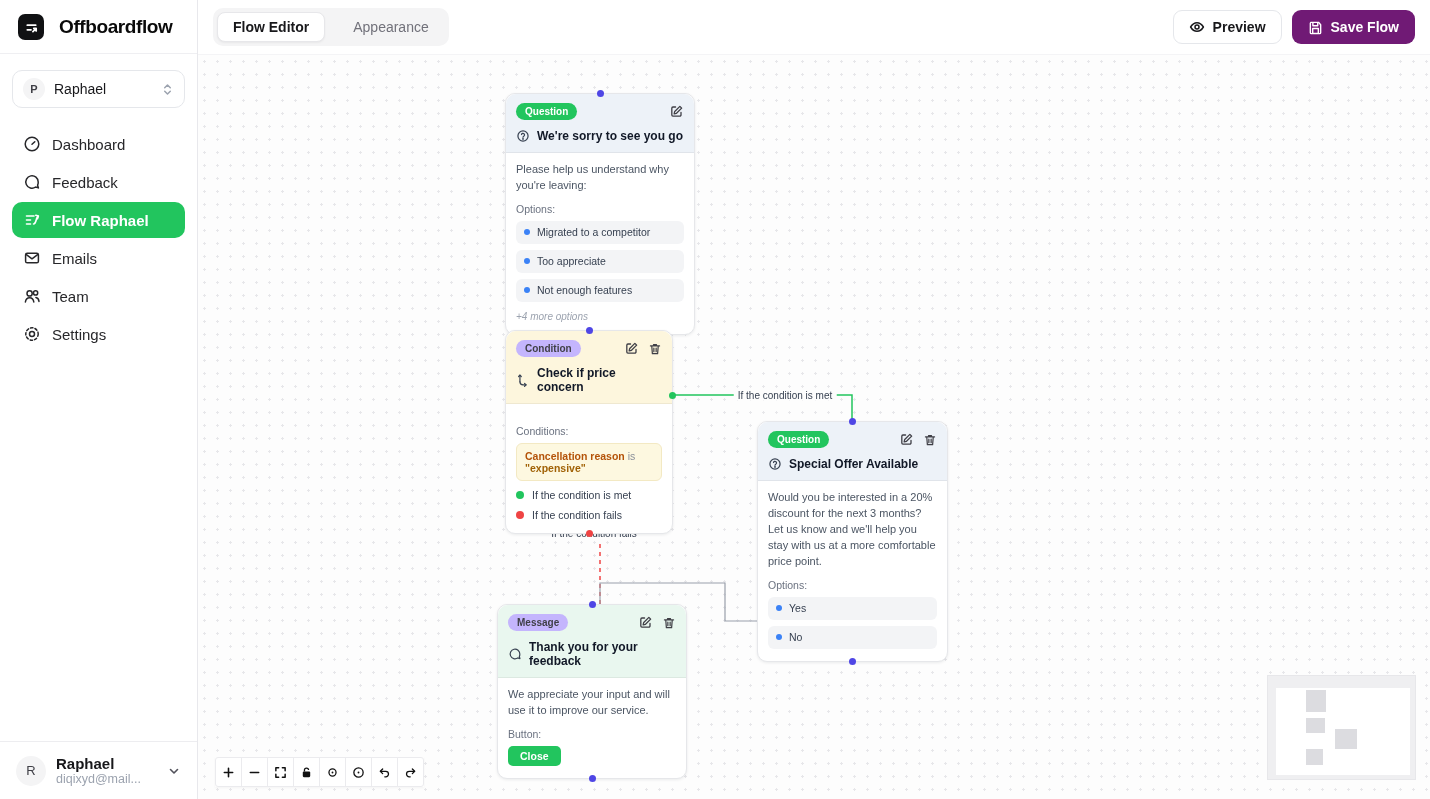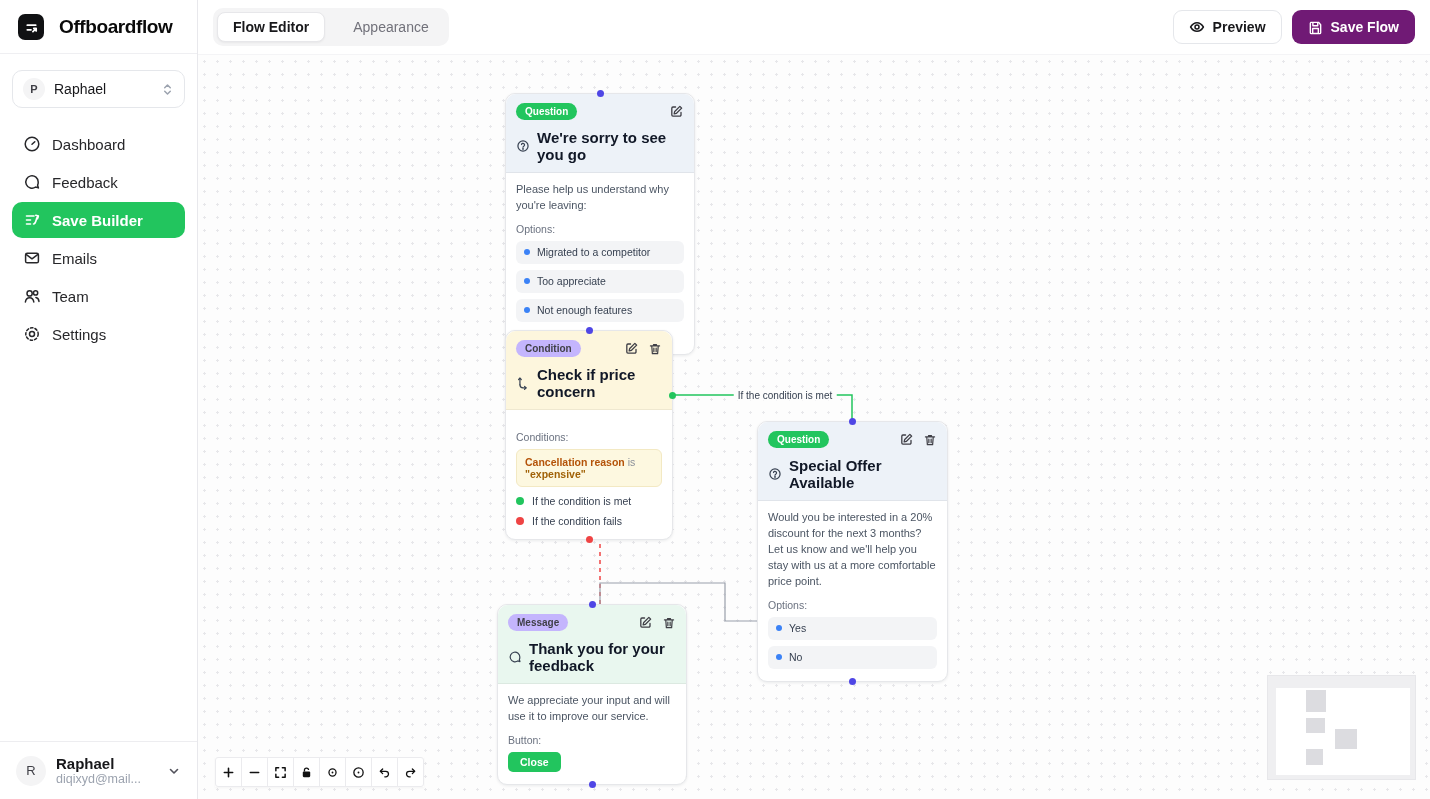--- a/index.html
+++ b/index.html
@@ -65,21 +65,21 @@
     border-radius:10px 10px 0 0; }
   .node-header.q { background:#edf2f8; }
   .node-header.c { background:#fdf6dd; }
   .node-header.m { background:#e9f7ef; }
   .badge-row { display:flex; align-items:center; justify-content:space-between; margin-bottom:9px; }
   .hdr-icons { display:flex; gap:9px; align-items:center; }
   .icon-btn { background:none; border:none; padding:0; color:#3f3f46; cursor:pointer; line-height:0; }
   .badge { font-size:10px; padding:3px 9px; border-radius:999px; display:inline-block; }
   .badge.green { background:#22c55e; color:#fff; font-weight:700; }
   .badge.gray { background:#c4b5fd; color:#3f3f46; font-weight:700; }
-  .title-row { display:flex; align-items:center; gap:7px; font-size:15px; font-weight:600; color:#111827; }
+  .title-row { display:flex; align-items:center; gap:7px; font-size:12px; font-weight:600; color:#111827; }
   .title-row svg { flex:0 0 auto; }
   .node-body { padding:9px 10px 12px; }
   .body-text { font-size:11px; line-height:1.45; color:#4b5563; }
   .mini-label { font-size:10.5px; color:#6b7280; margin-top:9px; }
   .opt-row { display:flex; align-items:center; gap:7px; background:#f3f4f6; border-radius:6px;
     padding:5.5px 8px; margin-top:6px; font-size:10.5px; color:#374151; }
   .opt-dot { width:6px; height:6px; border-radius:50%; background:#3b82f6; flex:0 0 auto; }
   .more-opts { margin-top:9px; font-size:10px; font-style:italic; color:#9ca3af; }
   .rule-box { margin-top:6px; background:#fdf8e0; border:1px solid #f3e9c3; border-radius:6px;
     padding:6px 8px; font-size:10.5px; color:#8a8f99; }
@@ -148,21 +148,21 @@
       <span>Feedback</span>
     </div>
     <div class="nav-item active">
       <svg width="18" height="18" viewBox="0 0 18 18" fill="none" stroke="currentColor" stroke-width="1.6" stroke-linecap="round" stroke-linejoin="round">
         <path d="M3.5 5h7.5"></path>
           <path d="M3.5 9h4"></path>
           <path d="M3.5 13h4"></path>
           <path d="M10.5 13c3.2 0 2.2-7 4.7-7.6"></path>
           <path d="M12.8 4.2l2.6.9-.9 2.6"></path>
       </svg>
-      <span>Save Builder</span>
+      <span>Flow Raphael</span>
     </div>
     <div class="nav-item">
       <svg width="18" height="18" viewBox="0 0 18 18" fill="none" stroke="currentColor" stroke-width="1.5" stroke-linecap="round" stroke-linejoin="round">
         <rect x="2.6" y="4.2" width="12.8" height="9.6" rx="1.6"></rect>
           <path d="M3.4 5.6L9 9.8l5.6-4.2"></path>
       </svg>
       <span>Emails</span>
     </div>
     <div class="nav-item">
       <svg width="18" height="18" viewBox="0 0 18 18" fill="none" stroke="currentColor" stroke-width="1.5" stroke-linecap="round" stroke-linejoin="round">

